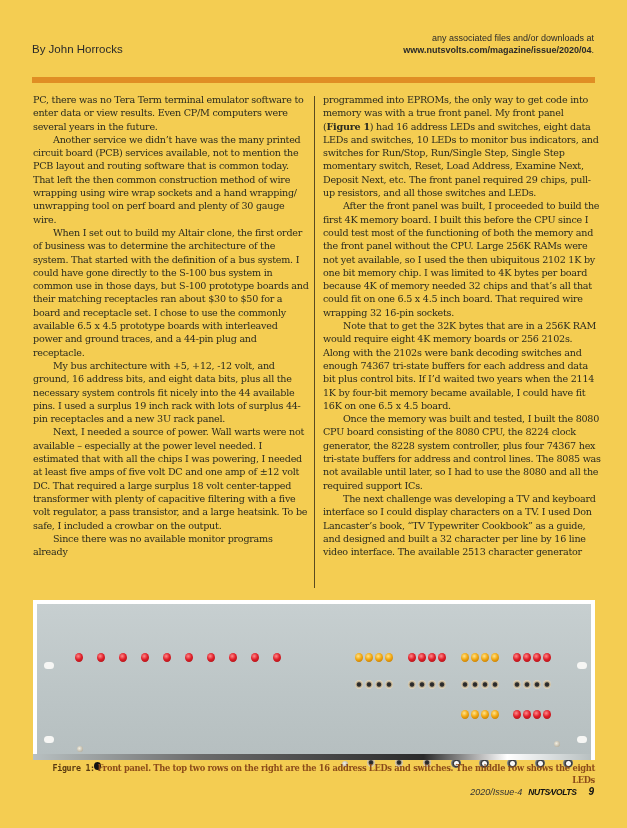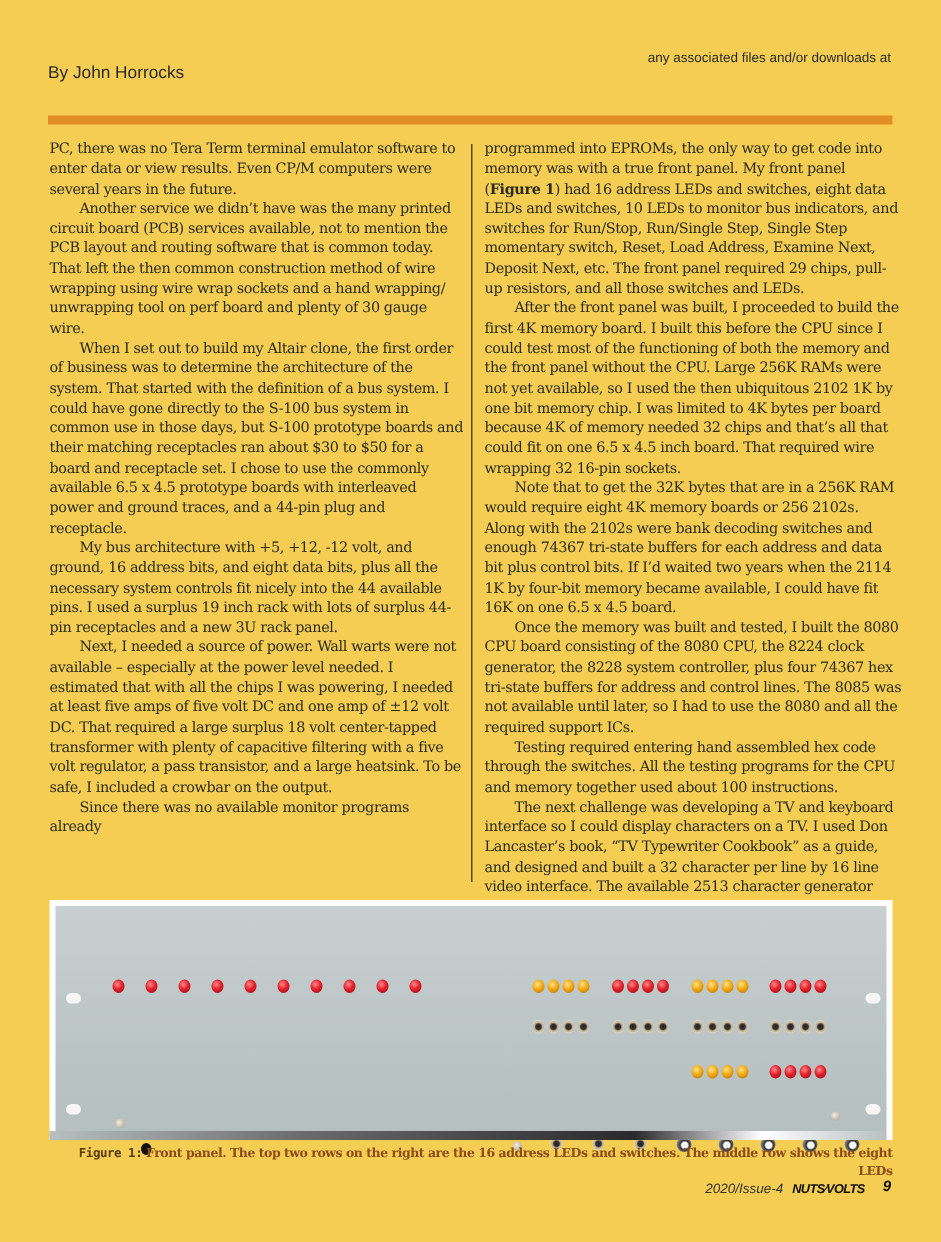--- a/index.html
+++ b/index.html
@@ -31,41 +31,41 @@
   .footer .brand{font-weight:bold;font-family:"Liberation Sans",sans-serif;font-size:8.5px;letter-spacing:-0.4px;color:#111;}
   .footer .pg{font-weight:bold;font-size:10px;color:#111;margin-left:6px;}
 </style>
 </head>
 <body>
 
 <div class="byline">By John Horrocks</div>
 
 <div class="post">
   <div>any associated files and/or downloads at</div>
+  <div><b>www.nutsvolts.com/magazine/issue/2020/04</b><span>.</span></div>
 </div>
 
 <div class="rule"></div>
 
 <div class="col col-left">
   <p>PC, there was no Tera Term terminal emulator software to enter data or view results. Even CP/M computers were several years in the future.</p>
   <p class="ind">Another service we didn’t have was the many printed circuit board (PCB) services available, not to mention the PCB layout and routing software that is common today. That left the then common construction method of wire wrapping using wire wrap sockets and a hand wrapping/ unwrapping tool on perf board and plenty of 30 gauge wire.</p>
   <p class="ind">When I set out to build my Altair clone, the first order of business was to determine the architecture of the system. That started with the definition of a bus system. I could have gone directly to the S-100 bus system in common use in those days, but S-100 prototype boards and their matching receptacles ran about $30 to $50 for a board and receptacle set. I chose to use the commonly available 6.5 x 4.5 prototype boards with interleaved power and ground traces, and a 44-pin plug and receptacle.</p>
   <p class="ind">My bus architecture with +5, +12, -12 volt, and ground, 16 address bits, and eight data bits, plus all the necessary system controls fit nicely into the 44 available pins. I used a surplus 19 inch rack with lots of surplus 44-pin receptacles and a new 3U rack panel.</p>
   <p class="ind">Next, I needed a source of power. Wall warts were not available – especially at the power level needed. I estimated that with all the chips I was powering, I needed at least five amps of five volt DC and one amp of ±12 volt DC. That required a large surplus 18 volt center-tapped transformer with plenty of capacitive filtering with a five volt regulator, a pass transistor, and a large heatsink. To be safe, I included a crowbar on the output.</p>
   <p class="ind">Since there was no available monitor programs already</p>
 </div>
 
 <div class="divider"></div>
 
 <div class="col col-right">
   <p><span>programmed into EPROMs, the only way to get code into memory was with a true front panel. My front panel (</span><b>Figure 1</b><span>) had 16 address LEDs and switches, eight data LEDs and switches, 10 LEDs to monitor bus indicators, and switches for Run/Stop, Run/Single Step, Single Step momentary switch, Reset, Load Address, Examine Next, Deposit Next, etc. The front panel required 29 chips, pull-up resistors, and all those switches and LEDs.</span></p>
   <p class="ind">After the front panel was built, I proceeded to build the first 4K memory board. I built this before the CPU since I could test most of the functioning of both the memory and the front panel without the CPU. Large 256K RAMs were not yet available, so I used the then ubiquitous 2102 1K by one bit memory chip. I was limited to 4K bytes per board because 4K of memory needed 32 chips and that’s all that could fit on one 6.5 x 4.5 inch board. That required wire wrapping 32 16-pin sockets.</p>
   <p class="ind">Note that to get the 32K bytes that are in a 256K RAM would require eight 4K memory boards or 256 2102s. Along with the 2102s were bank decoding switches and enough 74367 tri-state buffers for each address and data bit plus control bits. If I’d waited two years when the 2114 1K by four-bit memory became available, I could have fit 16K on one 6.5 x 4.5 board.</p>
   <p class="ind">Once the memory was built and tested, I built the 8080 CPU board consisting of the 8080 CPU, the 8224 clock generator, the 8228 system controller, plus four 74367 hex tri-state buffers for address and control lines. The 8085 was not available until later, so I had to use the 8080 and all the required support ICs.</p>
-  <p class="ind">Testing required entering hand assembled hex code through the switches. All the testing programs for the CPU and memory together used about 100 instructions.</p>
   <p class="ind">The next challenge was developing a TV and keyboard interface so I could display characters on a TV. I used Don Lancaster’s book, “TV Typewriter Cookbook” as a guide, and designed and built a 32 character per line by 16 line video interface. The available 2513 character generator</p>
 </div>
 
 <div class="photo">
   <div class="panel" id="panel">
     <div class="rackhole" style="left:7px;top:58px;"></div>
     <div class="rackhole" style="left:7px;top:132px;"></div>
     <div class="rackhole" style="left:540px;top:58px;"></div>
     <div class="rackhole" style="left:540px;top:132px;"></div>
     <div class="screw" style="left:40px;top:142px;"></div>

